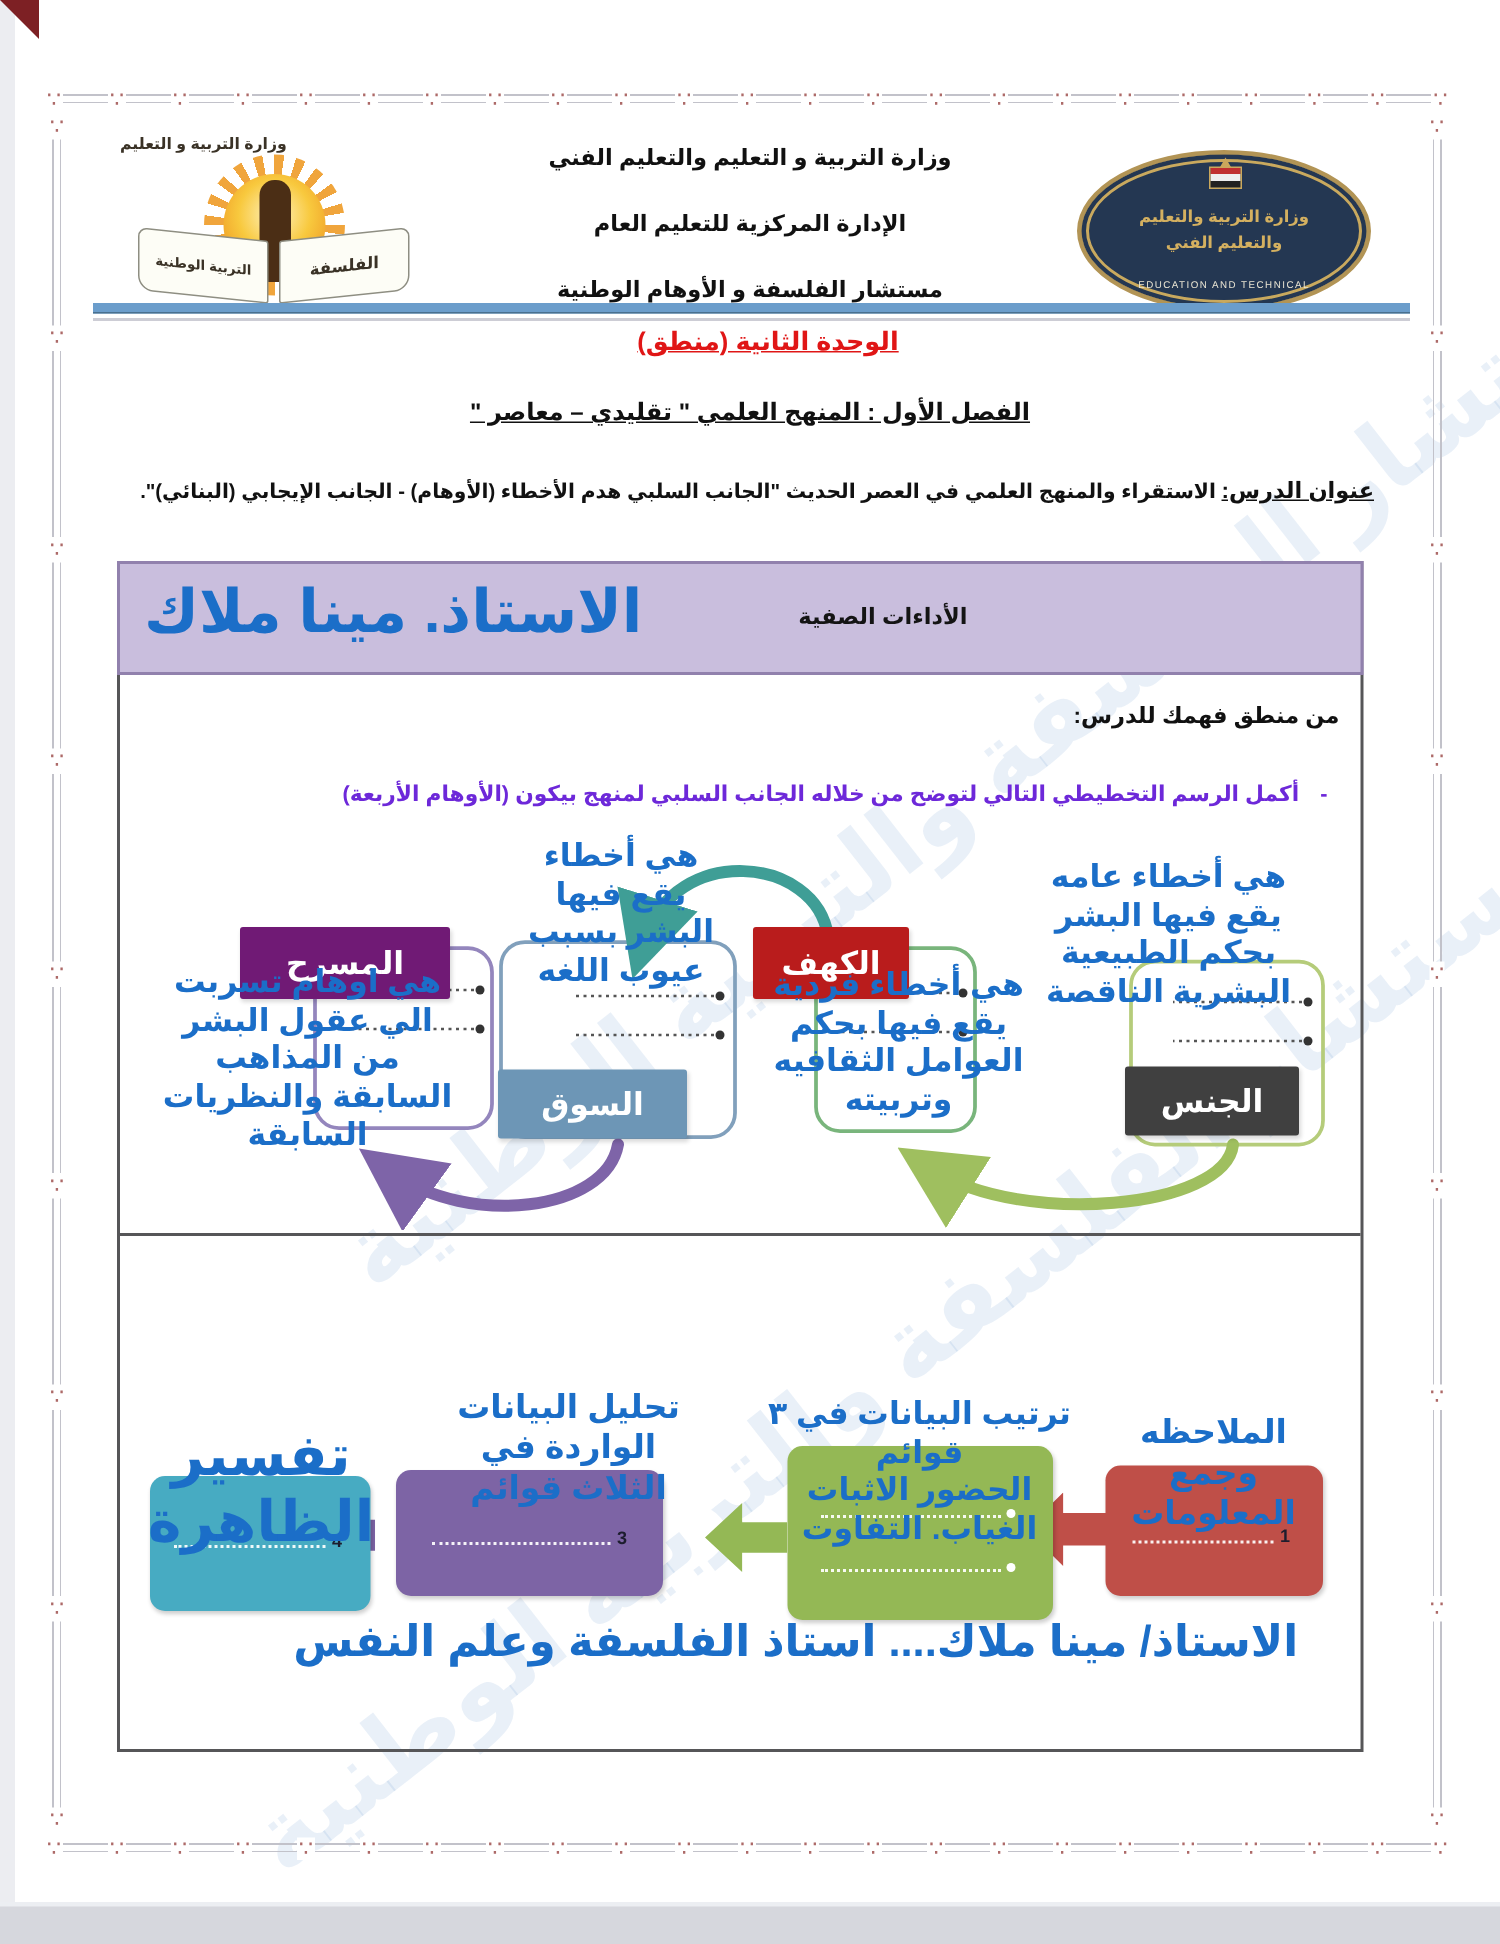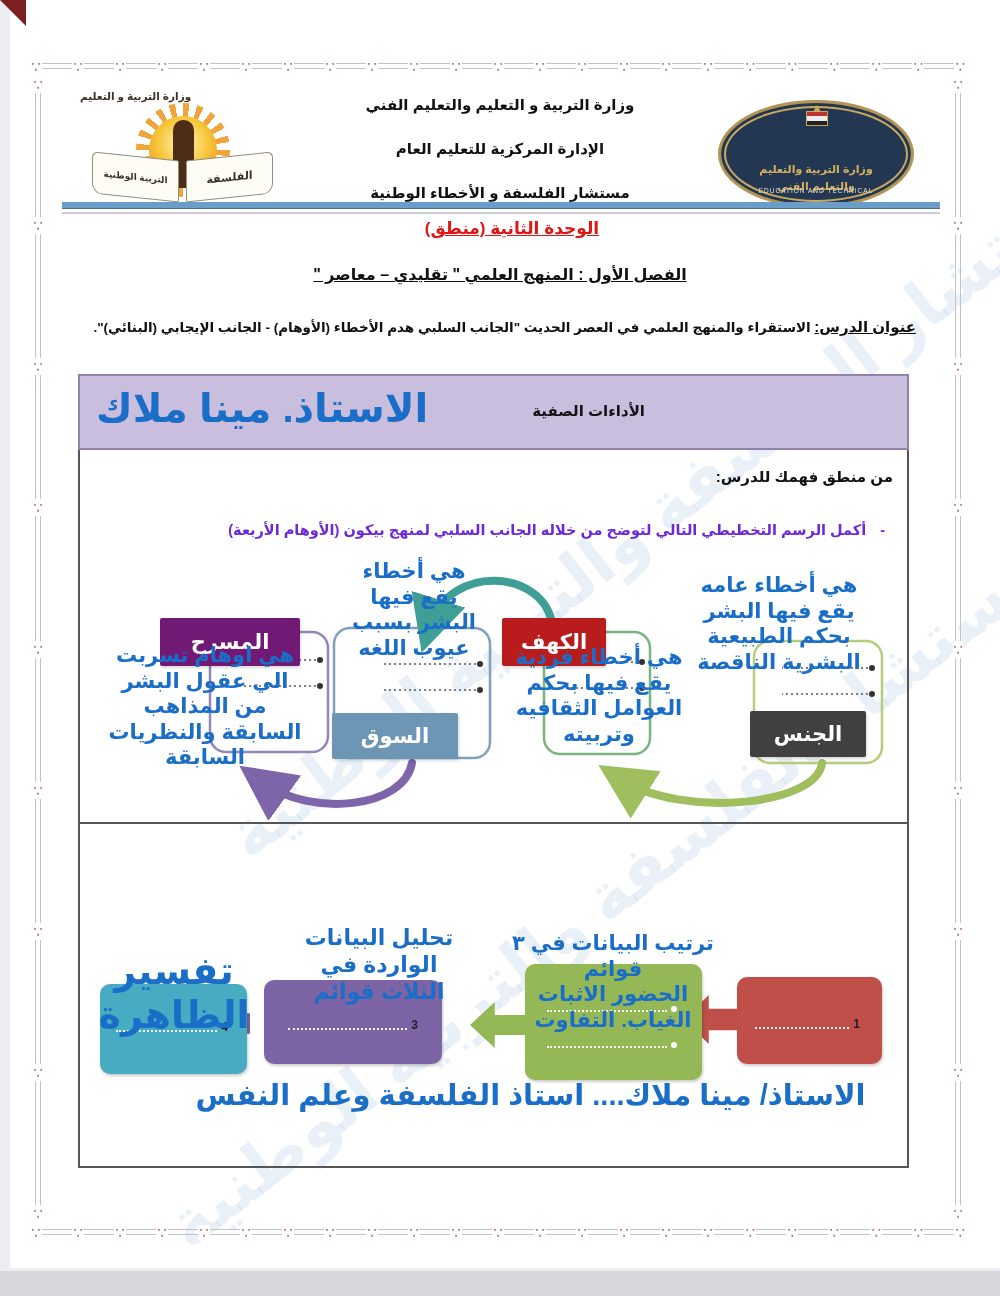--- a/index.html
+++ b/index.html
@@ -35,21 +35,21 @@
   .book-left{left:12px;top:66px;width:85px;height:40px;background:#fdfdf6;border:1.5px solid #8e8e82;
     transform:skewY(6deg);border-radius:6px 2px 2px 10px;display:flex;align-items:center;justify-content:center;
     font-size:9px;font-weight:700;color:#3a3226;text-align:center;}
   .book-right{left:106px;top:66px;width:85px;height:40px;background:#fdfdf6;border:1.5px solid #8e8e82;
     transform:skewY(-6deg);border-radius:2px 6px 10px 2px;display:flex;align-items:center;justify-content:center;
     font-size:11px;font-weight:700;color:#3a3226;}
   .seal{left:718px;top:100px;width:190px;height:102px;border-radius:50%;background:#243752;
     border:3px solid #b29455;box-shadow:inset 0 0 0 3px #243752, inset 0 0 0 5px #c9a95e;}
   .seal-flag{left:85px;top:8px;width:20px;height:13px;background:linear-gradient(to bottom,#c03030 33%,#eeeeee 33% 66%,#222222 66%);border:1px solid #caa85c;}
   .seal-eagle{left:92px;top:2px;width:0;height:0;border-left:4px solid transparent;border-right:4px solid transparent;border-bottom:7px solid #caa85c;}
-  .seal-ar{left:0;top:34px;width:100%;text-align:center;color:#d4b060;font-weight:700;font-size:11px;line-height:1.5;margin-top:24px;}
+  .seal-ar{left:0;top:34px;width:100%;text-align:center;color:#d4b060;font-weight:700;font-size:11px;line-height:1.5;}
   .seal-en{left:0;top:84px;width:100%;text-align:center;color:#e8e3d2;font-size:6.5px;letter-spacing:1px;direction:ltr;}
 
   .blue-rule{left:62px;top:202px;width:878px;height:6px;background:#6b9dcb;border-bottom:1px solid #49708f;}
   .gray-rule{left:62px;top:212px;width:878px;height:2px;background:#cdcdd5;}
 
   
   .t-unit{left:0;top:218px;width:100%;text-align:center;font-size:17px;font-weight:700;color:#e01616;text-decoration:underline;margin-left:12px;}
   .t-chapter{left:0;top:265px;width:100%;text-align:center;font-size:16px;font-weight:700;color:#111;text-decoration:underline;}
   .t-lesson{right:84px;left:60px;top:318px;font-size:13.5px;font-weight:700;color:#111;text-align:right;}
   .t-lesson .lbl{font-size:15px;text-decoration:underline;}
@@ -194,21 +194,21 @@
     <div class="abs sun-rays"></div>
     <div class="abs sun-core"></div>
     <div class="abs figure"></div>
     <div class="abs book-left">التربية الوطنية</div>
     <div class="abs book-right">الفلسفة</div>
   </div>
 
   <div class="abs hdr-center">
     <div>وزارة التربية و التعليم والتعليم الفني</div>
     <div>الإدارة المركزية للتعليم العام</div>
-    <div>مستشار الفلسفة و الأخطاء الوطنية</div>
+    <div>مستشار الفلسفة و الأوهام الوطنية</div>
   </div>
 
   <div class="abs seal">
     <div class="abs seal-eagle"></div>
     <div class="abs seal-flag"></div>
     <div class="abs seal-ar">
       <div>وزارة التربية والتعليم</div>
       <div>والتعليم الفني</div>
     </div>
     <div class="abs seal-en">EDUCATION AND TECHNICAL</div>
@@ -338,20 +338,23 @@
       </div>
       <div class="step-arrow arr3" style="background-color: rgb(125, 100, 165);"></div>
 
       <div class="step-box box4" style="background-color: rgb(71, 171, 194);">
         <div class="fill-row" style="left:16px;top:36px;width:112px;">
           <span class="num">4</span>
           <span class="dots"></span>
         </div>
       </div>
 
+      <div class="hw step-note snote1">الملاحظه
+وجمع
+المعلومات</div>
       <div class="hw step-note snote2">ترتيب البيانات في ٣
 قوائم
 الحضور الاثبات
 الغياب. التفاوت</div>
       <div class="hw step-note snote3">تحليل البيانات
 الواردة في
 الثلاث قوائم</div>
       <div class="hw step-note snote4">تفسير
 الظاهرة</div>
     </div>

